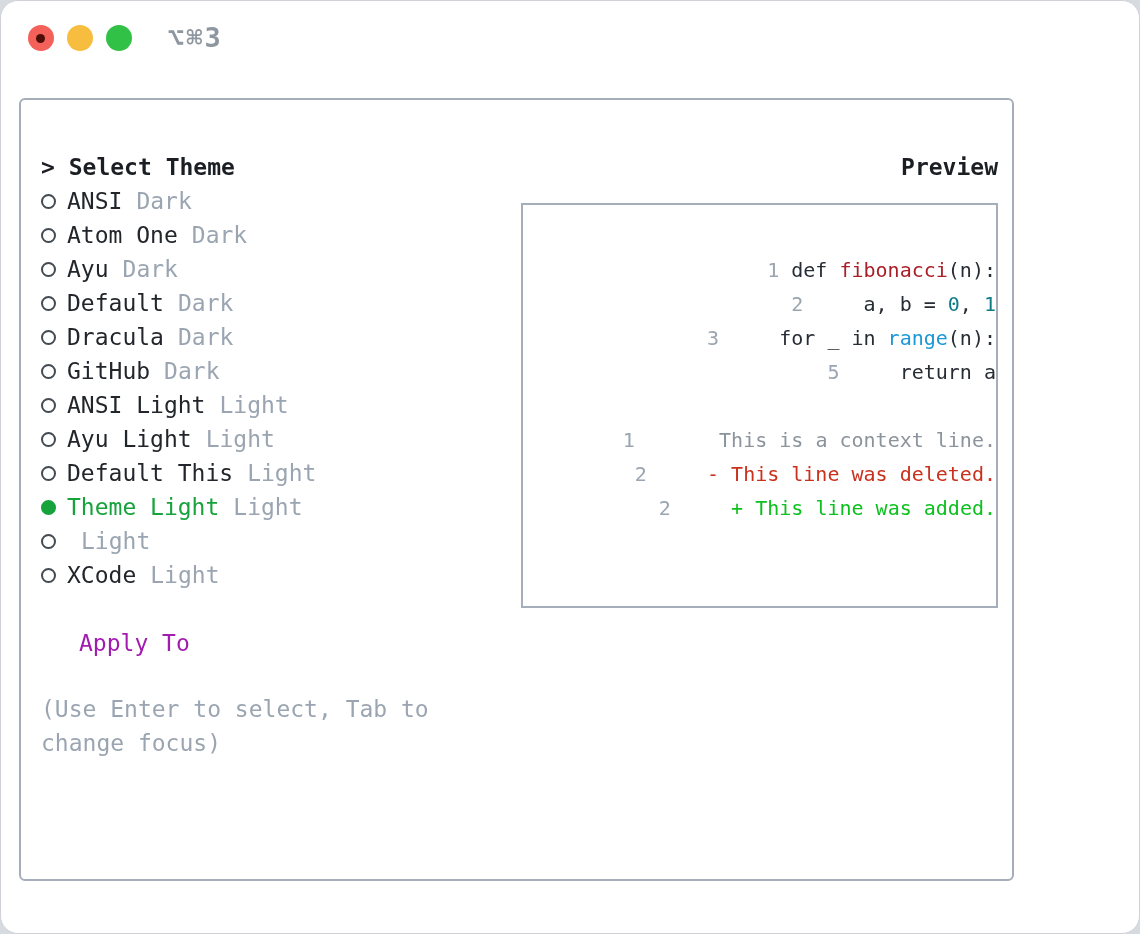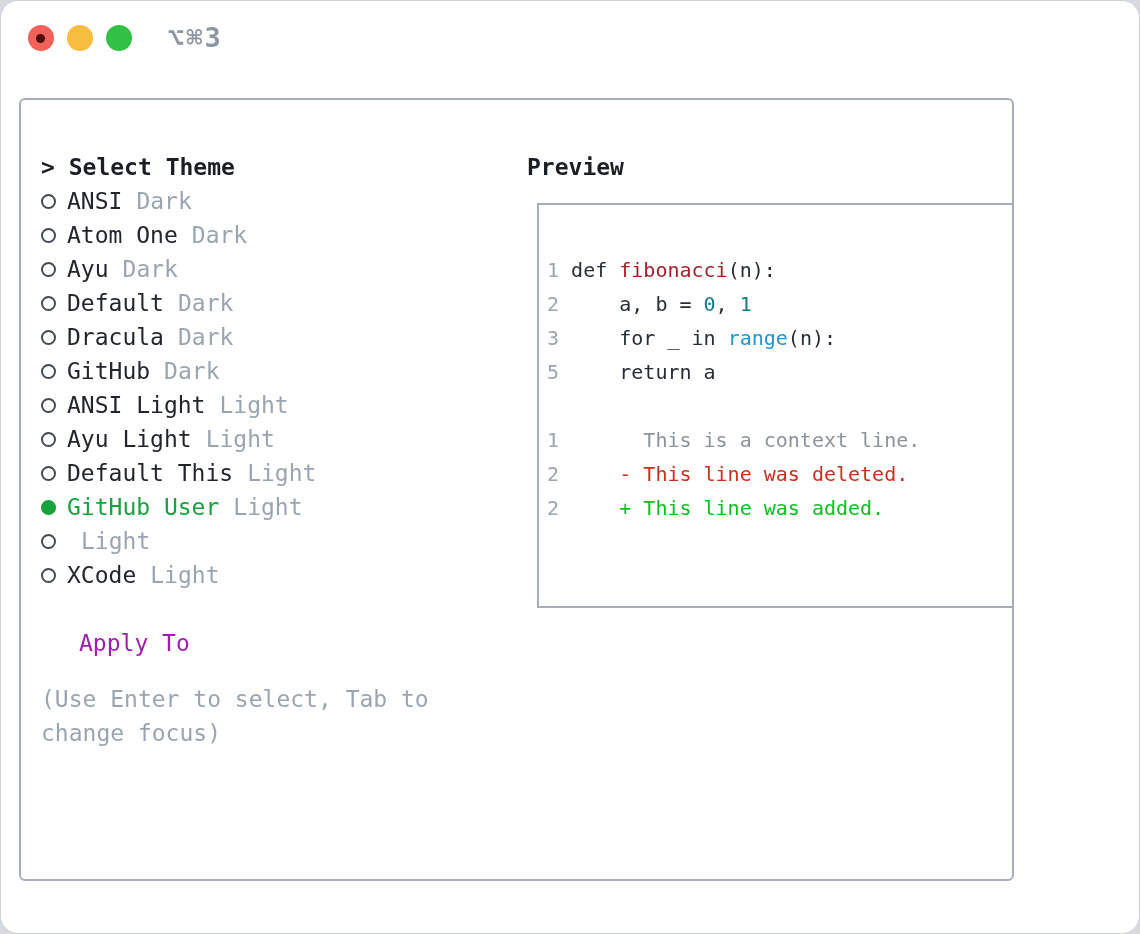--- a/index.html
+++ b/index.html
@@ -23,24 +23,24 @@
   .left-col{width:462px;flex:none;font-size:23px;line-height:34px;color:#22262b;}
   .list-header{font-weight:bold;color:#1b1f24;white-space:pre;}
   .row{display:flex;align-items:center;height:34px;}
   .circle{width:15px;height:15px;border:2px solid #434a52;border-radius:50%;box-sizing:border-box;flex:none;margin-right:11px;}
   .circle.selected{background:#17a33c;border-color:#17a33c;}
   .row .label{white-space:pre;}
   .row.selected .label{color:#17a33c;}
   .variant{color:#9aa5b1;margin-left:14px;white-space:pre;}
   .spacer{height:34px;}
   .apply-header{margin-left:38px;color:#a21caf;}
-  .help-text{margin-top:22px;width:452px;color:#9aa5b1;}
+  .help-text{margin-top:32px;width:452px;color:#9aa5b1;}
 
   
-  .right-col{margin-left:24px;font-size:23px;line-height:34px;}
+  .right-col{margin-left:8px;font-size:23px;line-height:34px;text-align:right;}
   .preview-title{font-weight:bold;color:#1b1f24;}
   .preview-box{margin-top:19px;margin-left:10px;width:477px;height:405px;border:2px solid #a6aeb9;box-sizing:border-box;padding:48px 0 0 8px;background:#fff;}
   .code-line{height:34px;line-height:34px;font-size:20px;white-space:pre;}
   .seg-lineno{color:#9aa5b1;}
   .seg-plain{color:#272d34;}
   .seg-fn{color:#a91e28;}
   .seg-numlit{color:#0e7c86;}
   .seg-builtin{color:#1b97d5;}
   .seg-context{color:#8b939c;}
   .seg-del{color:#c9311c;}
@@ -106,21 +106,21 @@
             <span class="label">Ayu Light</span>
             <span class="variant">Light</span>
           </div>
           <div class="row">
             <span class="circle"></span>
             <span class="label">Default This</span>
             <span class="variant">Light</span>
           </div>
           <div class="row selected">
             <span class="circle selected"></span>
-            <span class="label">GitHub User</span>
+            <span class="label">Theme Light</span>
             <span class="variant">Light</span>
           </div>
           <div class="row">
             <span class="circle"></span>
             <span class="variant">Light</span>
           </div>
           <div class="row">
             <span class="circle"></span>
             <span class="label">XCode</span>
             <span class="variant">Light</span>

